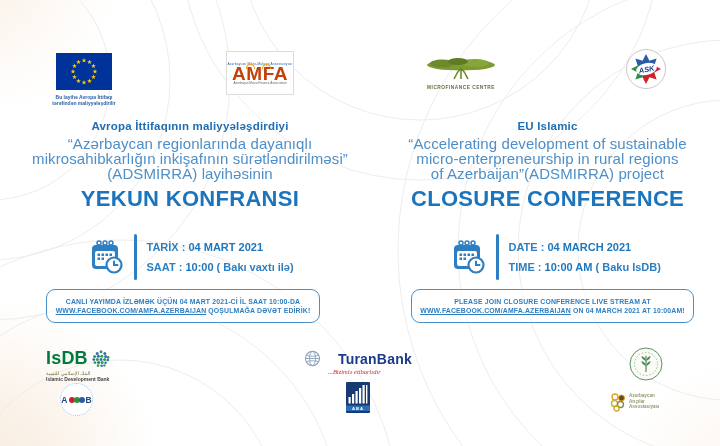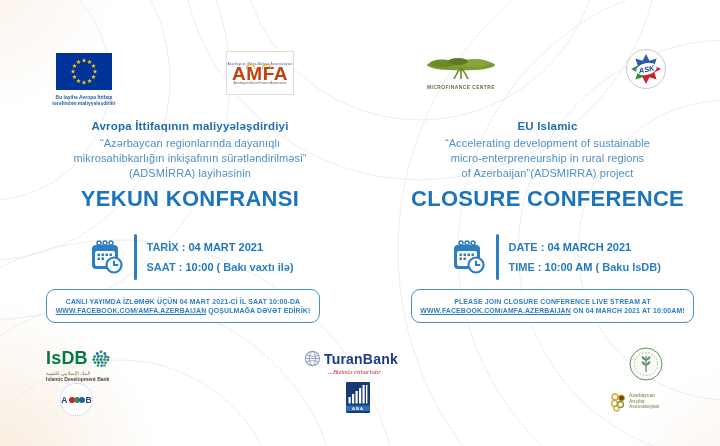--- a/index.html
+++ b/index.html
@@ -35,21 +35,21 @@
     background:conic-gradient(from 200deg,#2f8f46 0 90deg,#2a5caa 90deg 230deg,#cf2030 230deg 360deg);
     clip-path:polygon(50% 0%,61.5% 22.3%,85.4% 14.6%,77.7% 38.5%,100% 50%,77.7% 61.5%,85.4% 85.4%,61.5% 77.7%,50% 100%,38.5% 77.7%,14.6% 85.4%,22.3% 61.5%,0% 50%,22.3% 38.5%,14.6% 14.6%,38.5% 22.3%);}
   .ask-center{position:absolute;width:21px;height:12px;background:#fff;border-radius:50%;
     display:flex;align-items:center;justify-content:center;font-size:7.5px;font-weight:800;
     font-style:italic;color:#1c3f94;transform:rotate(-12deg);}
 
   
   .col-left{left:30px;width:320px;text-align:center;}
   .col-right{left:390px;width:315px;text-align:center;}
   .funded{top:120px;font-size:11.5px;font-weight:800;color:#1f6eb4;letter-spacing:.2px;}
-  .proj{top:136px;font-size:11px;font-weight:500;color:#4e8fc8;line-height:15px;letter-spacing:.1px;}
+  .proj{top:136px;font-size:15px;font-weight:500;color:#4e8fc8;line-height:15px;letter-spacing:.1px;}
   .big-title{top:186px;font-size:22px;font-weight:800;color:#1b74bc;letter-spacing:.3px;white-space:nowrap;}
 
   
   .dt-row{top:234px;display:flex;align-items:center;gap:10px;}
   .dt-left{left:88px;} .dt-right{left:450px;}
   .dt-divider{width:2.5px;height:46px;background:#2e7fc1;border-radius:2px;}
   .dt-text{font-size:11px;color:#2e7fc1;font-weight:600;line-height:20px;text-align:left;white-space:nowrap;}
   .dt-text b{font-weight:800;color:#1e77bd;}
 
   
@@ -65,21 +65,21 @@
   .isdb-row{display:flex;align-items:center;gap:3px;}
   .isdb-name{font-size:18px;font-weight:800;color:#007a3e;letter-spacing:.2px;}
   .isdb-arabic{font-size:5px;color:#7a7a40;margin-top:1px;}
   .isdb-caption{font-size:5px;font-weight:700;color:#444;}
   .asqb{left:60px;top:383px;width:31px;height:31px;border:1.6px dotted #9ec4e4;border-radius:50%;
     display:flex;align-items:center;justify-content:center;gap:1px;background:#fff;}
   .asqb-letter{font-size:8.5px;font-weight:800;color:#24457a;}
   .asqb-dot{width:6px;height:6px;border-radius:50%;display:inline-block;}
   .asqb-dot.d1{background:#cf2030;} .asqb-dot.d2{background:#2f8f46;margin-left:-2px;} .asqb-dot.d3{background:#2a5caa;margin-left:-2px;}
   .turan{left:304px;top:350px;width:110px;}
-  .turan-row{display:flex;align-items:flex-end;gap:3px;}
+  .turan-row{display:flex;align-items:flex-end;gap:17px;}
   .turan-name{font-size:14px;font-weight:800;color:#1c3a8c;letter-spacing:.2px;}
   .turan-slogan{font-family:"Liberation Serif",serif;font-style:italic;font-size:6.5px;color:#c23038;
     margin-top:1px;margin-left:24px;}
   .aba{left:346px;top:382px;}
   .seal{left:628px;top:346px;}
   .bee{left:610px;top:393px;display:flex;align-items:flex-start;gap:3px;}
   .bee-text{font-size:4.6px;color:#96966f;line-height:5.6px;font-weight:600;}
 </style>
 </head>
 <body>

